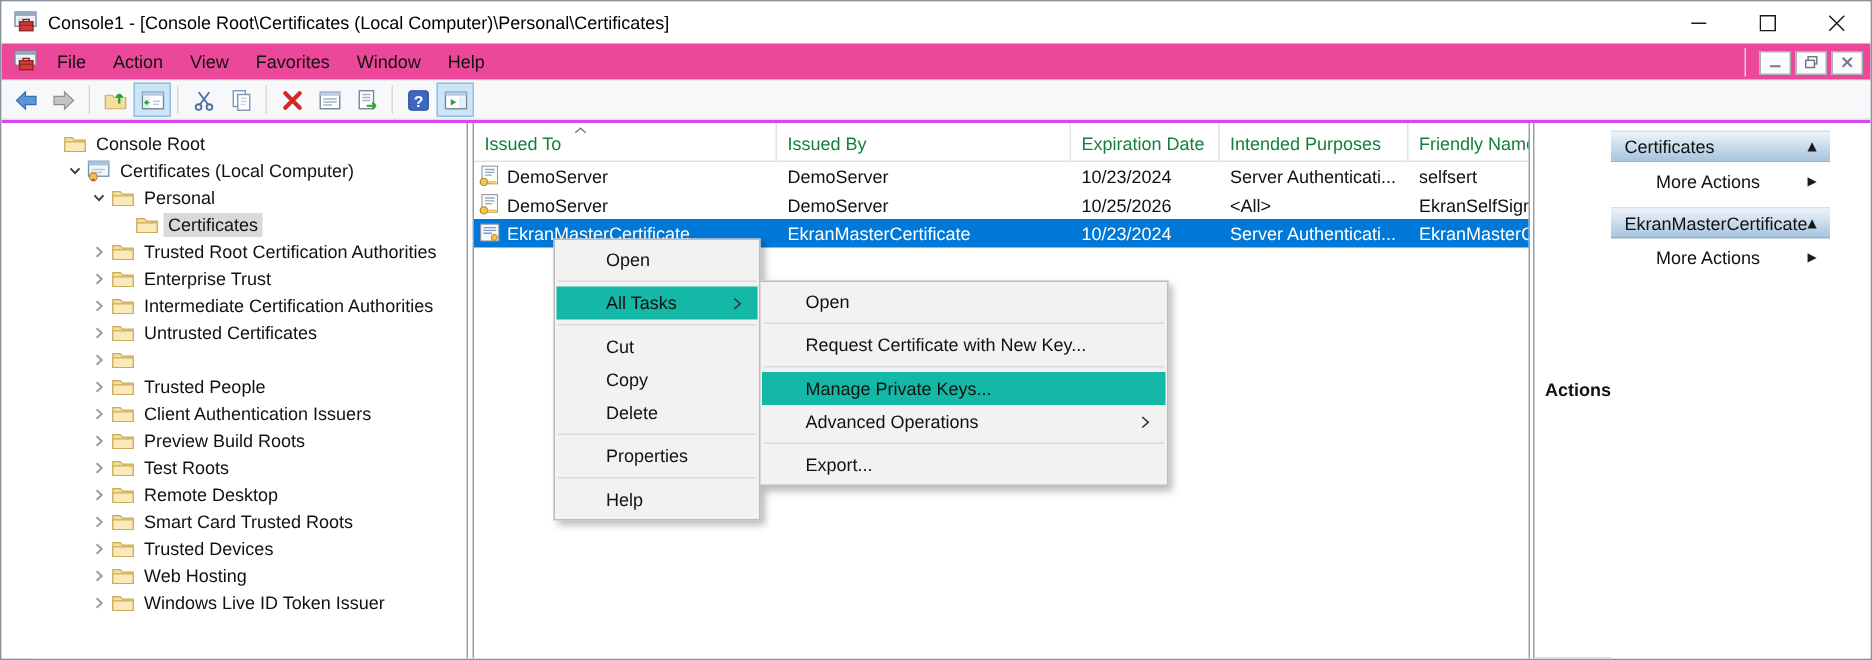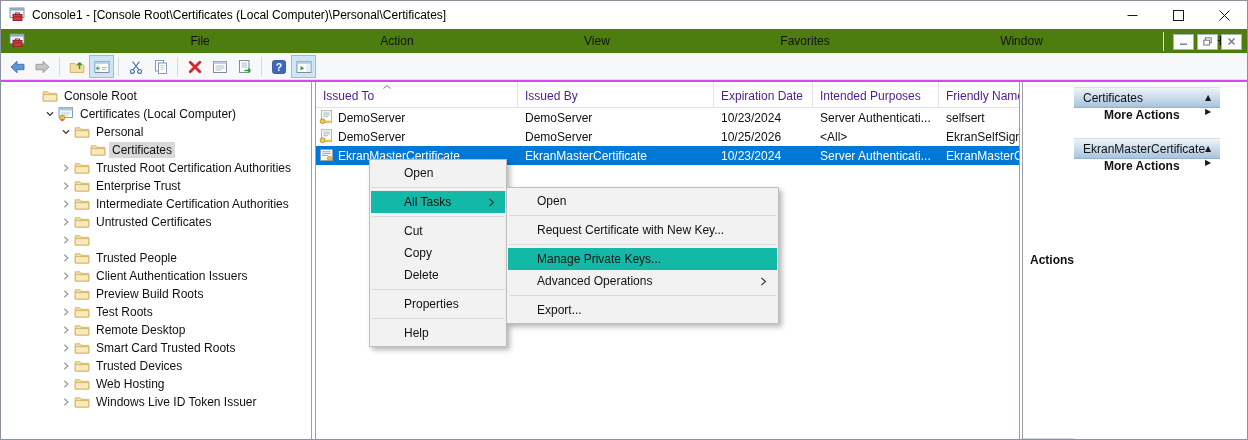--- a/index.html
+++ b/index.html
@@ -10,21 +10,21 @@
     display:flex; flex-direction:column;
     font-family:"Liberation Sans", sans-serif; font-size:12px; color:#111;
   }
   
   .titlebar { flex:0 0 28px; display:flex; align-items:center; padding-left:8px; background:#fff; }
   .app-icon { width:16px; height:16px; flex:0 0 16px; }
   .title-text { margin-left:7px; flex:1; white-space:nowrap; overflow:hidden; color:#000; }
   .win-controls { display:flex; height:100%; }
   .win-btn { width:46px; display:flex; align-items:center; justify-content:center; }
   
-  .menubar { flex:0 0 24px; display:flex; align-items:center; padding-left:8px; position:relative; background:#4d7c0f;justify-content:space-between; }
+  .menubar { flex:0 0 24px; display:flex; align-items:center; padding-left:8px; position:relative; background:#ec4899; }
   .menubar .app-icon { margin-right:4px; }
   .menu-item { padding:4px 9px; cursor:default; }
   .mdi-controls { position:absolute; right:5px; top:3px; display:flex; align-items:center; }
   .mdi-sep { width:1px; height:19px; background:#d6d6d6; margin-right:6px; }
   .mdi-btn { width:21px; height:16px; border:1px solid #aab2bc; background:#fcfcfc; display:flex; align-items:center; justify-content:center; margin-left:3px; }
   
   .toolbar { flex:0 0 27px; background:#f7f8f9; border-top:1px solid #ececec; border-bottom:1px solid #e0e0e0; display:flex; align-items:center; padding-left:4px; }
   .tb-btn { width:25px; height:23px; display:flex; align-items:center; justify-content:center; border:1px solid transparent; }
   .tb-btn.toggled { background:#cde6f7; border-color:#90bfe2; }
   .tb-sep { width:1px; height:19px; background:#d9d9d9; margin:0 4px; }
@@ -36,36 +36,36 @@
   .list-pane { flex:1; min-width:0; border-left:1px solid #99a0aa; border-right:1px solid #99a0aa; display:flex; flex-direction:column; background:#fff; }
   .pane-gap2 { flex:0 0 2px; background:#fff; }
   .actions-pane { flex:0 0 225px; border-left:1px solid #99a0aa; display:flex; flex-direction:row; background:#fff; }
   
   .tree-row { height:18px; display:flex; align-items:center; white-space:nowrap; }
   .tree-expander { width:16px; flex:0 0 16px; display:flex; justify-content:center; align-items:center; }
   .tree-icon { width:16px; height:16px; flex:0 0 16px; margin-right:3px; display:flex; align-items:center; }
   .tree-label { padding:1px 3px; }
   .tree-label.selected { background:#d9d9d9; }
   
-  .list-header { flex:0 0 26px; display:flex; border-bottom:1px solid #e3e3e3; color:#4c1d95; }
+  .list-header { flex:0 0 26px; display:flex; border-bottom:1px solid #e3e3e3; color:#15803d; }
   .col { display:flex; align-items:flex-end; padding:0 0 4px 7px; border-right:1px solid #e3e3e3; position:relative; height:100%; white-space:nowrap; overflow:hidden; }
   .col.last { flex:1; border-right:none; }
   .sort-caret { position:absolute; top:2px; left:66px; line-height:0; }
   .list-row { height:19px; display:flex; align-items:center; }
   .list-row.selected { background:#0078d7; color:#fff; }
   .cell { padding-left:7px; white-space:nowrap; overflow:hidden; height:100%; display:flex; align-items:center; }
   .cell.first { padding-left:3px; }
   .cell.last { flex:1; }
   .row-icon { width:15px; height:15px; margin-right:4px; flex:0 0 15px; display:flex; align-items:center; }
   
   .actions-title { flex:0 0 23px; display:flex; align-items:center; font-weight:bold; padding-left:7px; border-bottom:1px solid #d7d7d7; }
   .action-section-header { height:21px; margin-top:5px; background:linear-gradient(#eef4fa,#a7c4de); border-top:1px solid #d5e0ea; border-bottom:1px solid #96b1ca; display:flex; align-items:center; padding:0 9px; }
   .action-section-header .hlabel { flex:1; }
   .tri { font-family:"DejaVu Sans", sans-serif; font-size:8px; color:#1a1a1a; line-height:1; }
-  .action-item { height:25px; display:flex; align-items:flex-start; padding:0 9px 0 30px;font-weight:bold; }
+  .action-item { height:25px; display:flex; align-items:center; padding:0 9px 0 30px; }
   .action-item .ilabel { flex:1; }
   
   .menu { position:absolute; background:#f2f2f2; border:1px solid #bdbdbd; box-shadow:3px 3px 5px rgba(0,0,0,0.28); padding:2px 0; z-index:30; }
   #context-menu { left:368px; top:158px; width:138px; }
   #all-tasks-submenu { left:505px; top:186px; width:273px; }
   .menu-row { height:22px; display:flex; align-items:center; padding-right:10px; position:relative; margin:0 1px; }
   #context-menu .menu-row { padding-left:33px; }
   #all-tasks-submenu .menu-row { padding-left:29px; }
   .menu-row.highlighted { background:#14b8a6; }
   .menu-row .mlabel { flex:1; white-space:nowrap; }

